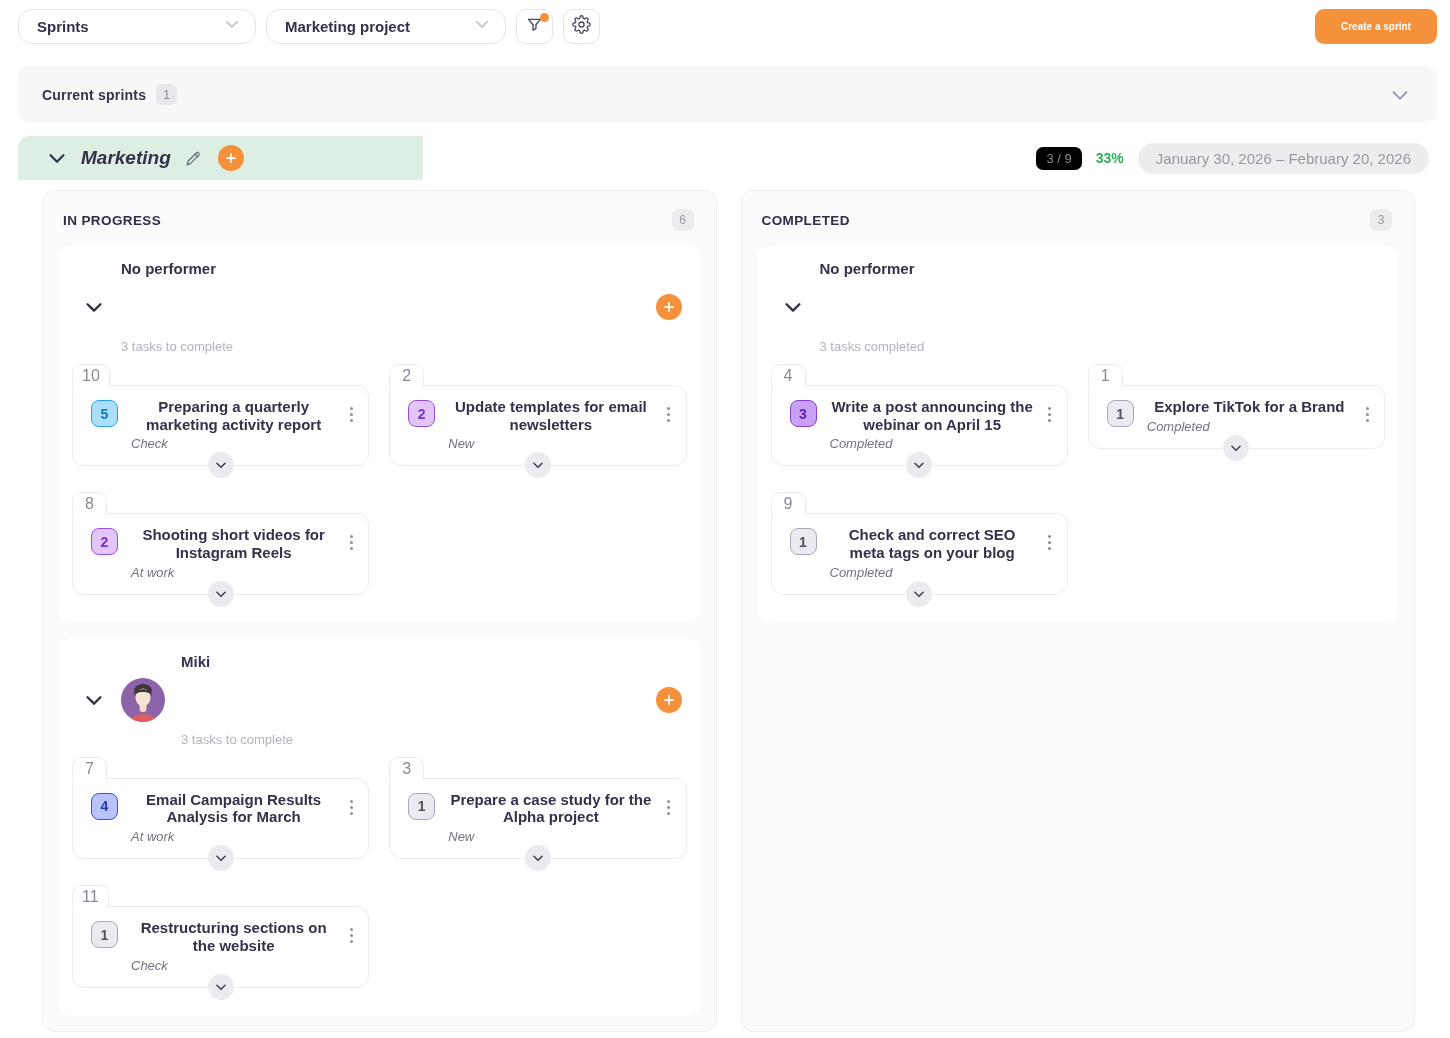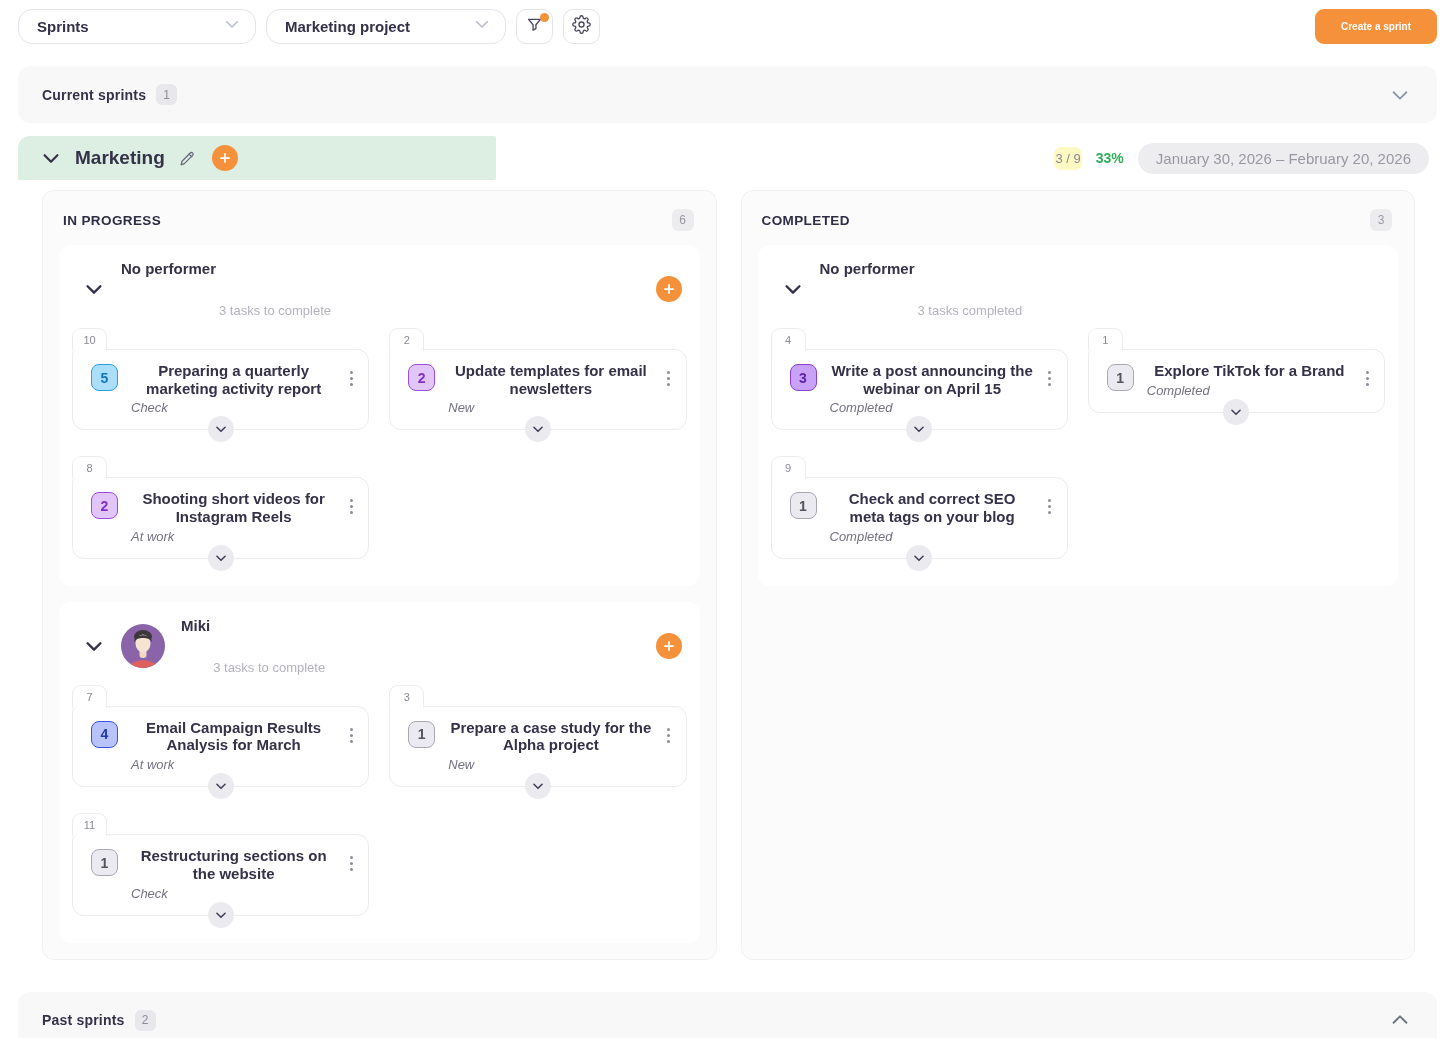--- a/index.html
+++ b/index.html
@@ -19,46 +19,46 @@
 
   
   .section-row { display:flex; align-items:center; height:57px; background:#f8f8f9; border-radius:12px; padding:0 26px 0 24px; margin-bottom:13px; }
   .section-title { font-size:14px; font-weight:700; color:#343148; letter-spacing:.2px; }
   .count-badge { display:inline-flex; align-items:center; justify-content:center; min-width:21px; height:21px; padding:0 5px; margin-left:10px; background:#e8e8ec; border-radius:6px; font-size:12px; color:#8d8b98; }
   .section-chev { margin-left:auto; display:flex; cursor:pointer; }
 
   
   .sprint-card { border-radius:12px; margin-bottom:32px; }
   .sprint-header { display:flex; align-items:center; height:44px; }
-  .sprint-header-left { display:flex; align-items:center; gap:13px; width:478px; height:44px; background:#dcefe2; border-radius:12px 2px 2px 0; padding:0 16px 0 22px; }
+  .sprint-header-left { display:flex; align-items:center; gap:13px; width:405px; height:44px; background:#dcefe2; border-radius:12px 2px 2px 0; padding:0 16px 0 28px;font-style:italic; }
   .sprint-name { font-size:19px; font-weight:700; color:#343148; }
   .sprint-header-right { margin-left:auto; display:flex; align-items:center; gap:14px; padding-right:8px; }
-  .ratio-pill { background:#fef9c3; border-radius:7px; padding:4px 1px; font-size:13px; color:#8a8894; }
+  .ratio-pill { background:#000000; border-radius:7px; padding:4px 10px; font-size:13px; color:#8a8894; }
   .percent { font-size:14px; font-weight:700; color:#2faf59; }
   .date-pill { background:#ededf0; border-radius:16px; padding:7px 18px; font-size:15px; color:#9a97a2; }
 
   
   .board { display:flex; gap:24px; padding:10px 22px 0 24px; }
   .column { flex:1; background:#fbfbfc; border:1px solid #f1f1f4; border-radius:12px; padding:12px 16px 16px; }
   .column-header { display:flex; align-items:center; padding:6px 6px 14px 4px; }
   .column-title { font-size:13.5px; font-weight:700; letter-spacing:.4px; color:#2f2d45; }
   .column-count { margin-left:auto; min-width:22px; height:22px; display:inline-flex; align-items:center; justify-content:center; background:#ececee; border-radius:6px; font-size:12px; color:#9b99a6; padding:0 5px; }
   .group { background:#fff; border-radius:12px; margin-bottom:16px; }
   .group:last-child { margin-bottom:0; }
   .group-header { display:flex; align-items:center; gap:16px; padding:15px 18px 9px 24px; min-height:66px; }
   .group-chev { display:flex; cursor:pointer; }
   .avatar { width:44px; height:44px; flex:0 0 44px; }
-  .group-names { display:flex; flex-direction:row; gap:3px; }
+  .group-names { display:flex; flex-direction:column; gap:19px; }
   .group-name { font-size:15px; font-weight:700; color:#343148; }
   .group-sub { font-size:13px; color:#b4b2bd;margin-top:43px; }
   .add-btn { margin-left:auto; width:26px; height:26px; border:none; border-radius:50%; background:#f6913b; display:flex; align-items:center; justify-content:center; cursor:pointer; }
   .tasks { display:grid; grid-template-columns:1fr 1fr; column-gap:20px; row-gap:12px; padding:0 13px 14px; align-items:start; }
   .task-slot { position:relative; padding-top:22px; padding-bottom:13px; }
   .task-card { position:relative; display:flex; align-items:flex-start; background:#fff; border:1px solid #ececf0; border-radius:6px 12px 12px 12px; padding:12px 8px 14px 18px; min-height:62px; cursor:pointer; }
-  .task-tab { position:absolute; top:-22px; left:-1px; min-width:35px; height:23px; padding:0 9px; background:#fff; border:1px solid #ececf0; border-bottom:none; border-radius:9px 9px 0 0; display:flex; align-items:center; justify-content:center; font-size:11px; color:#8a8894; }
+  .task-tab { position:absolute; top:-22px; left:-1px; min-width:35px; height:23px; padding:0 9px; background:#fff; border:1px solid #ececf0; border-bottom:none; border-radius:9px 9px 0 0; display:flex; align-items:center; justify-content:center; font-size:16px; color:#8a8894; }
   .task-tab::after { content:""; position:absolute; left:1px; right:1px; bottom:-1px; height:2px; background:#fff; }
   .points { flex:0 0 27px; width:27px; height:27px; border-radius:8px; border:1.5px solid; display:flex; align-items:center; justify-content:center; font-size:14px; font-weight:700; margin-right:13px; margin-top:2px; }
   .task-mid { flex:1; min-width:0; padding-right:6px; }
   .task-title { font-size:15px; font-weight:600; line-height:1.18; color:#343148;text-align:center; }
   .task-status { font-size:13px; font-style:italic; color:#75717f; margin-top:3px; }
   .kebab { flex:0 0 18px; height:16px; display:flex; justify-content:center; padding-top:1px; margin-top:8px; cursor:pointer; }
   .kebab i { display:block; width:3px; height:3px; border-radius:50%; background:#8f8d9c; box-shadow:0 6px 0 #8f8d9c, 0 12px 0 #8f8d9c; }
   .expander { position:absolute; left:50%; bottom:-13px; transform:translateX(-50%); width:26px; height:26px; border-radius:50%; background:#ebebef; display:flex; align-items:center; justify-content:center; cursor:pointer; }
 </style>
 </head>

